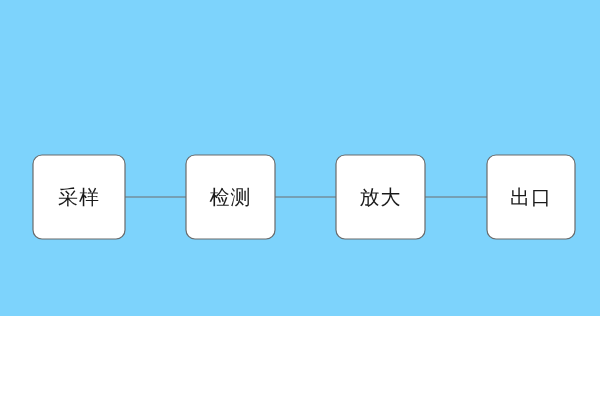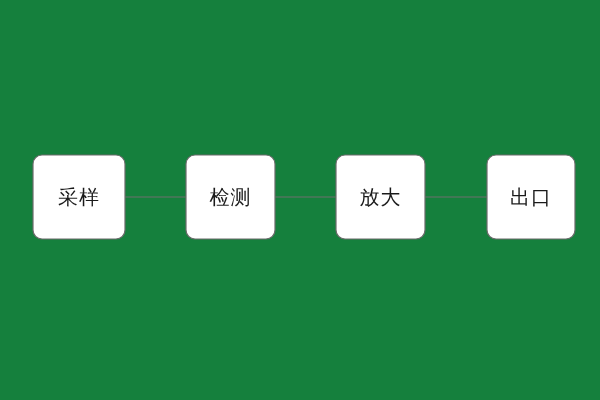--- a/index.html
+++ b/index.html
@@ -7,22 +7,22 @@
     margin: 0;
     padding: 0;
     background: #ffffff;
   }
   body {
     font-family: "DejaVu Sans", "Liberation Sans", sans-serif;
   }
   #canvas {
     position: relative;
     width: 600px;
-    height: 400px;
-    background: #15803d;
+    height: 316px;
+    background: #7dd3fc;
     overflow: hidden;
   }
   #diagram-svg {
     position: absolute;
     left: 0;
     top: 0;
     display: block;
   }
   .node-rect {
     fill: #ffffff;

